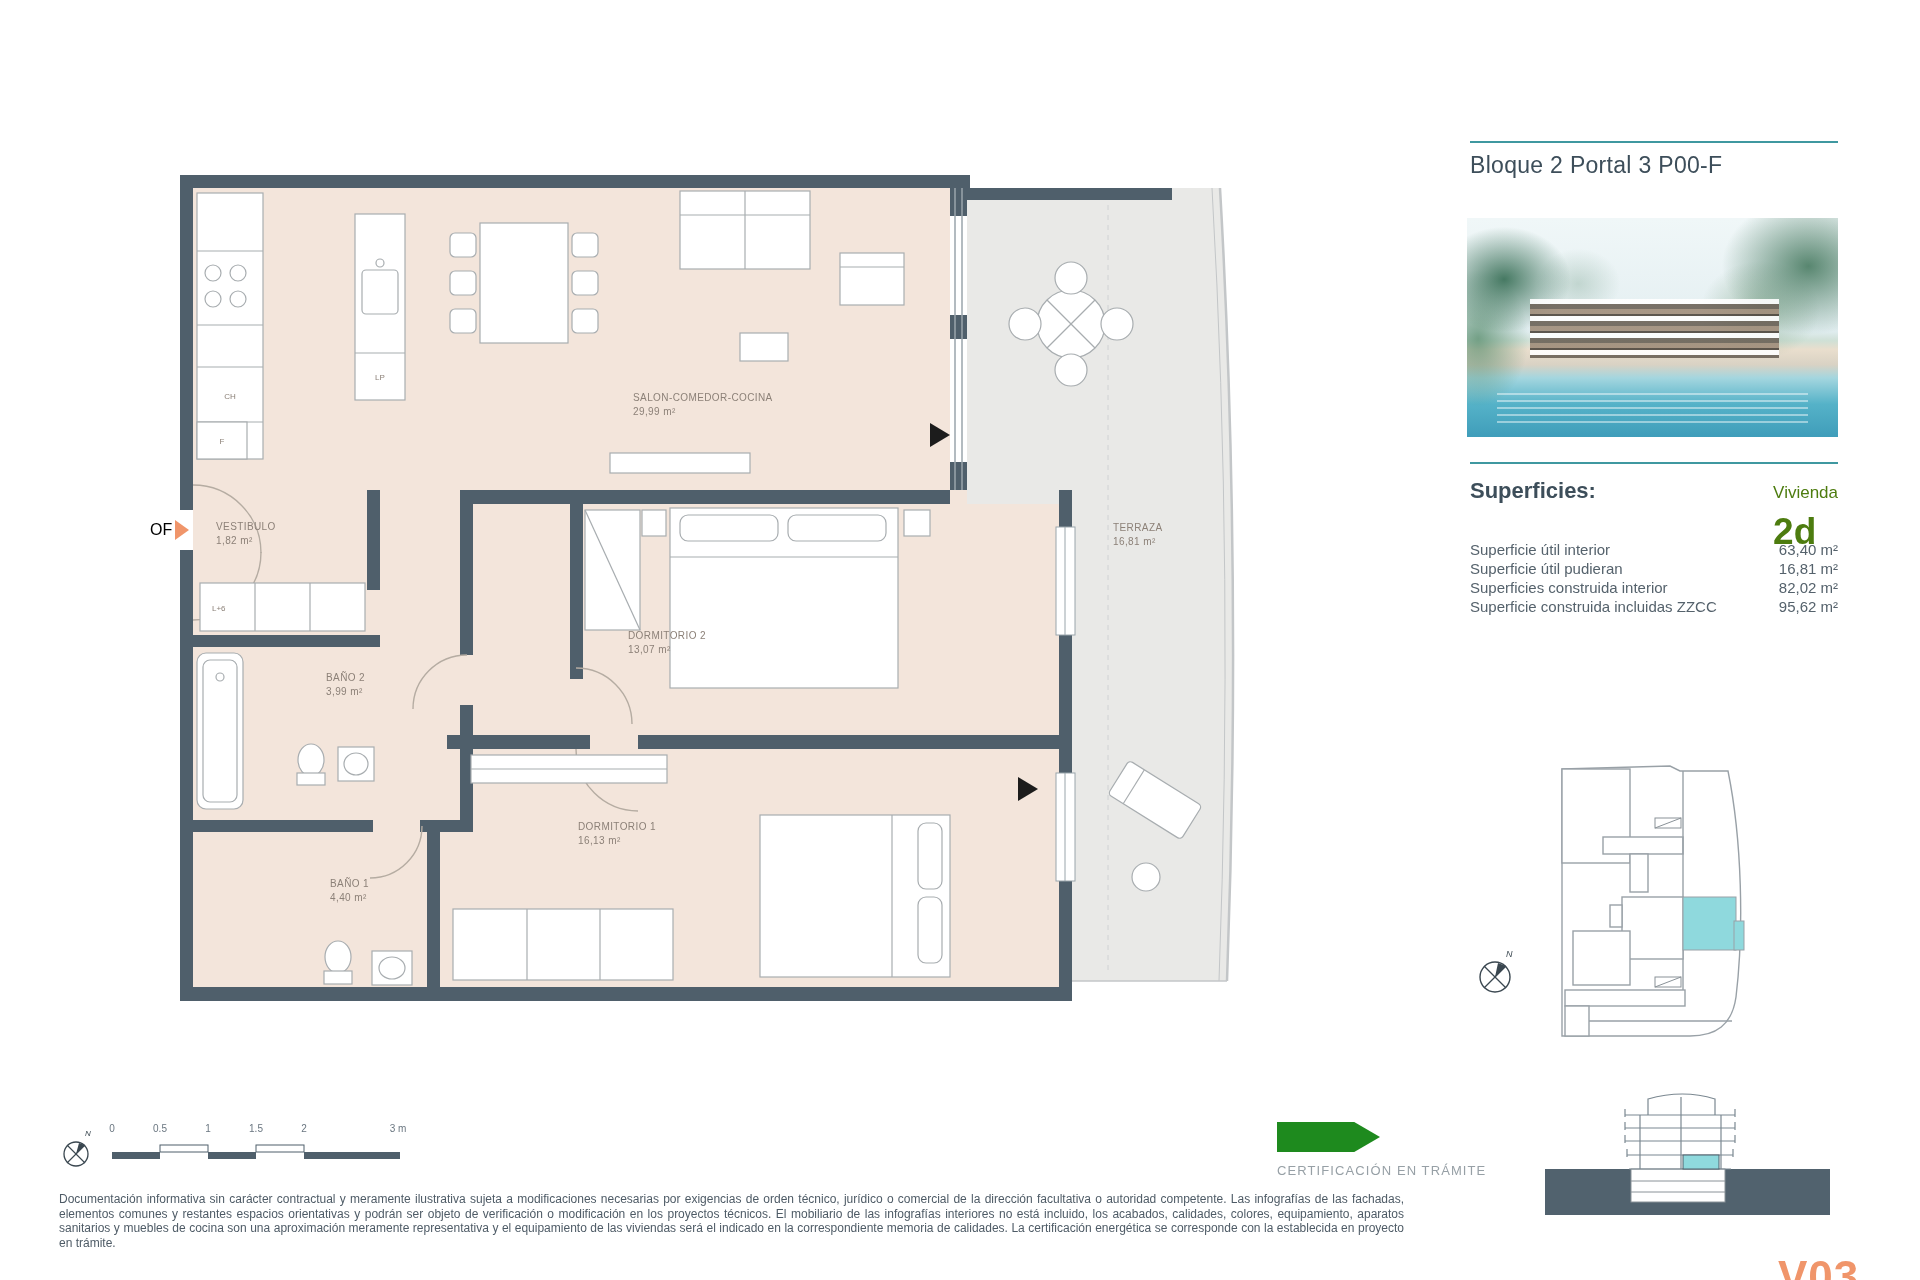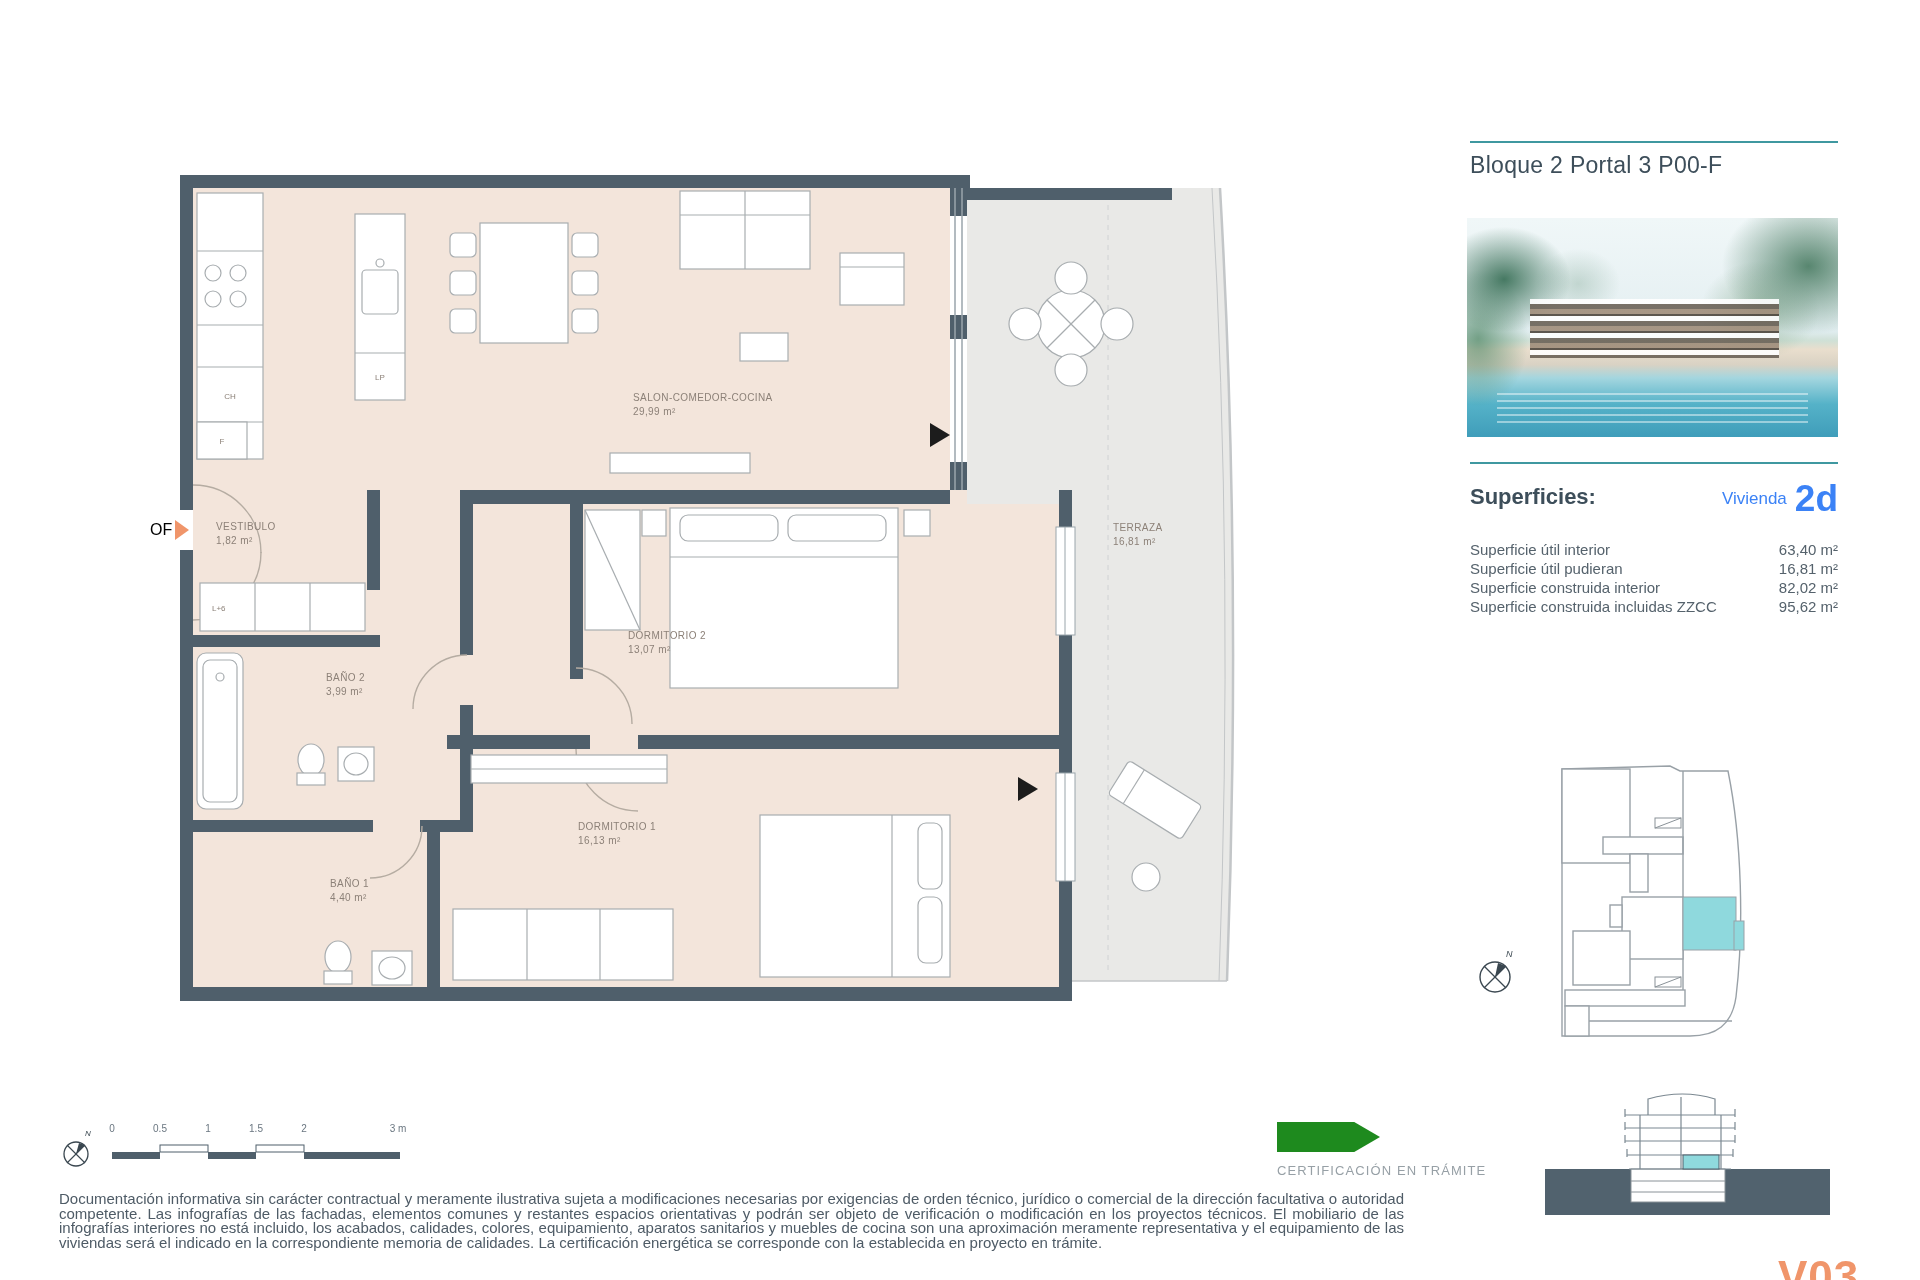--- a/index.html
+++ b/index.html
@@ -16,27 +16,27 @@
       radial-gradient(120px 95px at 92% 22%, rgba(62,115,88,.85), rgba(62,115,88,0) 72%),
       radial-gradient(85px 70px at 79% 42%, rgba(118,158,126,.55), rgba(118,158,126,0) 70%),
       radial-gradient(60px 50px at 30% 30%, rgba(120,160,140,.35), rgba(120,160,140,0) 70%),
       linear-gradient(180deg,#f0f7f8 0%,#e7f1f3 38%,#dfecee 52%,#cfe0d6 56%,#e9decd 60%,#d9d2c4 67%,#a4d6df 73%,#55b2c8 85%,#3f9dba 100%);}
   .render .bldg{position:absolute;left:17%;right:16%;top:37%;height:27%;opacity:.9;
     background:repeating-linear-gradient(180deg,#ffffff 0 5px,#6b6257 5px 10px,#a08d7a 10px 15px,#4e463d 15px 17px);}
   .render .glint{position:absolute;left:8%;right:8%;bottom:4%;height:16%;opacity:.5;
     background:repeating-linear-gradient(180deg,rgba(255,255,255,.9) 0 2px,rgba(255,255,255,0) 2px 7px);}
   .sup-head{position:absolute;left:1470px;top:478px;width:368px;display:flex;align-items:baseline;justify-content:space-between;}
   .sup-title{font-size:22px;font-weight:bold;color:#3d4e5a;}
-  .viv{display:flex;align-items:center;gap:8px;color:#3b82f6;}
+  .viv{display:flex;align-items:flex-start;gap:8px;color:#4d7c0f;flex-direction:column;}
   .viv .lbl{font-size:17px;}
   .viv .code{font-size:37px;font-weight:bold;}
   .sup-rows{position:absolute;left:1470px;top:540px;width:368px;font-size:15px;color:#55626c;}
   .sup-row{display:flex;justify-content:space-between;line-height:19px;text-align:center;}
   
-  .disclaimer{position:absolute;left:59px;top:1192px;width:1345px;font-size:15px;line-height:14.5px;color:#4e5b66;text-align:justify;}
+  .disclaimer{position:absolute;left:59px;top:1192px;width:1345px;font-size:12px;line-height:14.5px;color:#4e5b66;text-align:justify;}
   .legal{position:absolute;left:59px;top:1264px;width:1700px;font-size:11.5px;color:#4e5b66;}
   .cert{position:absolute;left:1277px;top:1122px;width:103px;}
   .cert .arrow{width:103px;height:30px;background:#1e8a1e;
     clip-path:polygon(0 0,75% 0,100% 50%,75% 100%,0 100%);}
   .cert .cap{margin-top:11px;font-size:13px;letter-spacing:1.1px;color:#97a0a6;white-space:nowrap;}
   .version{position:absolute;left:1778px;top:1252px;font-size:44px;font-weight:bold;color:#f0956a;letter-spacing:1px;}
   
   .of{position:absolute;left:150px;top:520px;display:flex;align-items:center;gap:3px;}
   .of .t{font-size:16px;color:#000000;}
   .of .tri{width:0;height:0;border-top:10px solid transparent;border-bottom:10px solid transparent;border-left:14px solid #f0956a;}
@@ -255,21 +255,21 @@
   <div class="sup-rows">
     <div class="sup-row">
       <span>Superficie útil interior</span>
       <span>63,40 m²</span>
     </div>
     <div class="sup-row">
       <span>Superficie útil pudieran</span>
       <span>16,81 m²</span>
     </div>
     <div class="sup-row">
-      <span>Superficie construida interior</span>
+      <span>Superficies construida interior</span>
       <span>82,02 m²</span>
     </div>
     <div class="sup-row">
       <span>Superficie construida incluidas ZZCC</span>
       <span>95,62 m²</span>
     </div>
   </div>
 
   <svg class="abs" style="left:1470px;top:745px" width="370" height="300" viewBox="0 0 370 300">
     <g stroke="#99a1a7" stroke-width="1.4" fill="#ffffff">

